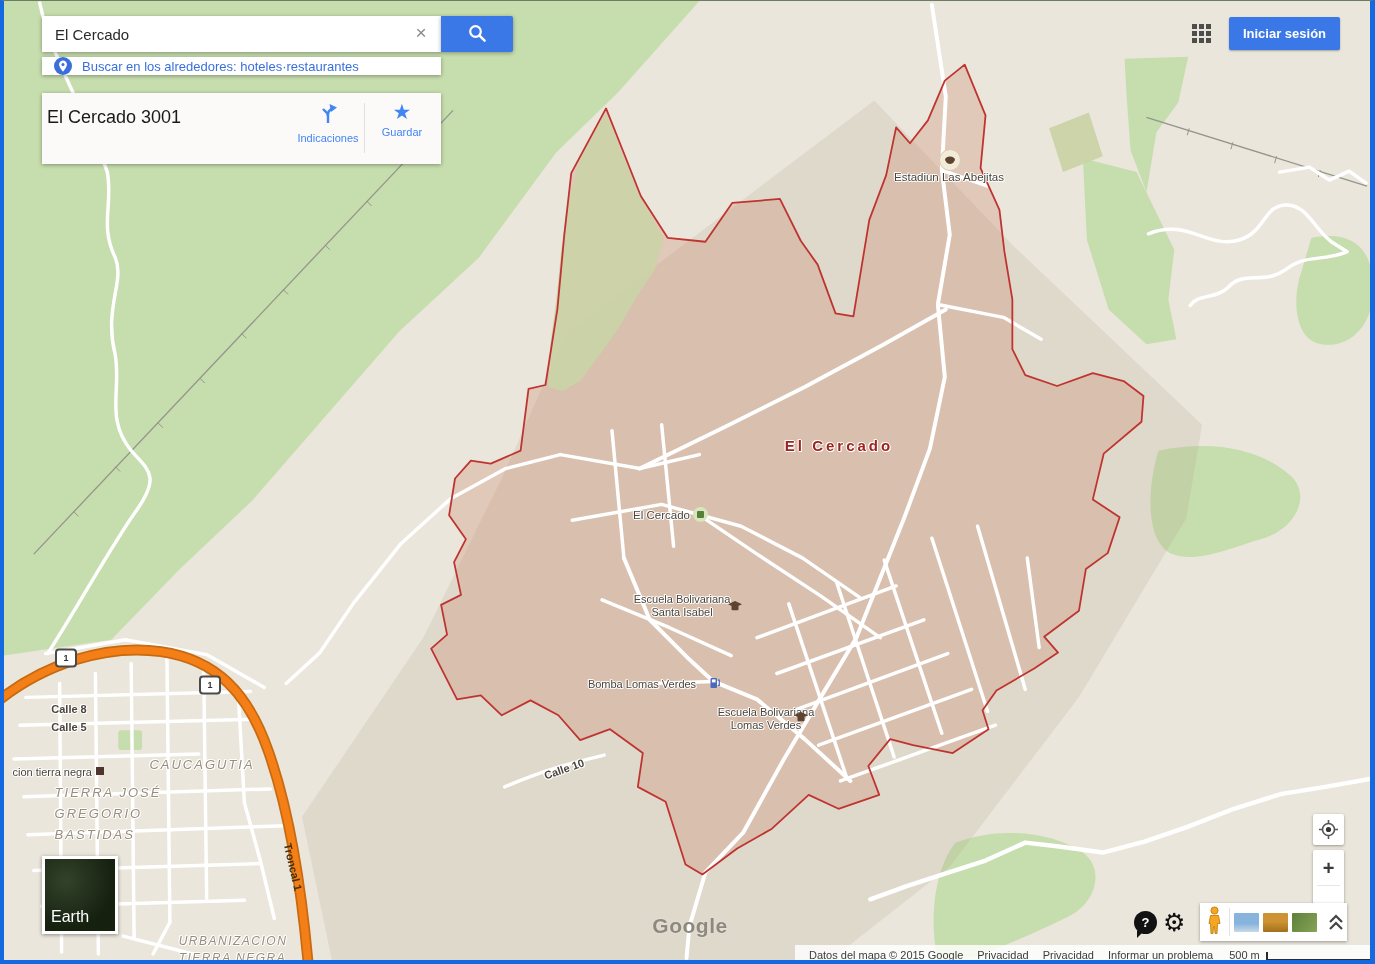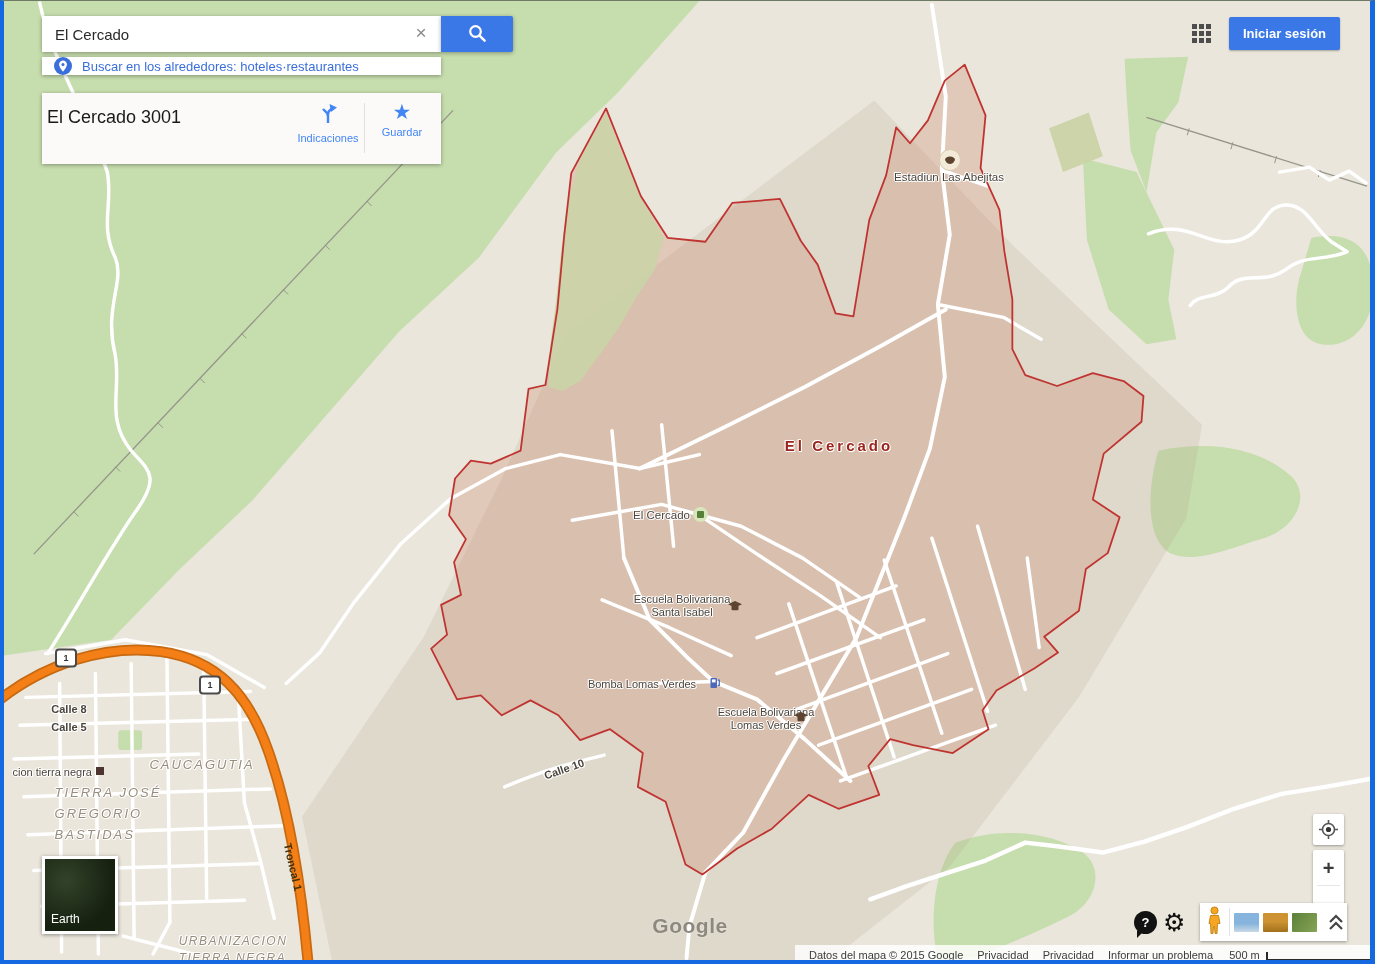--- a/index.html
+++ b/index.html
@@ -66,21 +66,21 @@
   #exp-row .link{color:#3a6fdb;margin-left:6px;cursor:pointer;}
   
   #apps-btn{position:absolute;left:1188px;top:23px;width:20px;height:20px;cursor:pointer;z-index:10;
             display:grid;grid-template-columns:repeat(3,5px);grid-template-rows:repeat(3,5px);gap:2px;}
   #apps-btn i{background:#4d4d4d;width:5px;height:5px;}
   #signin-btn{position:absolute;left:1225px;top:16px;width:111px;height:33px;background:#3b78e7;border:none;border-radius:2px;
               color:#fff;font-size:13px;font-weight:bold;font-family:"Liberation Sans",sans-serif;cursor:pointer;z-index:10;box-shadow:0 1px 2px rgba(0,0,0,.3);}
   
   #earth-btn{position:absolute;left:38px;top:855px;width:70px;height:72px;border:3px solid #fff;box-shadow:0 1px 4px rgba(0,0,0,.4);cursor:pointer;z-index:10;
              background:radial-gradient(circle at 30% 30%,#33432a,#15200f 70%),#1a2413;}
-  #earth-btn span{position:absolute;left:6px;bottom:5px;color:#fff;font-size:12px;}
+  #earth-btn span{position:absolute;left:6px;bottom:5px;color:#fff;font-size:16px;}
   
   #loc-btn{position:absolute;left:1309px;top:813px;width:31px;height:31px;background:#fff;border-radius:2px;box-shadow:0 1px 3px rgba(0,0,0,.35);cursor:pointer;z-index:10;}
   #zoom-panel{position:absolute;left:1309px;top:849px;width:31px;height:72px;background:#fff;border-radius:2px;box-shadow:0 1px 3px rgba(0,0,0,.35);z-index:10;}
   .zbtn{display:block;width:100%;height:35px;border:none;background:none;font-size:20px;font-weight:bold;color:#3a3a3a;cursor:pointer;line-height:34px;padding:0;}
   #zoom-divider{height:1px;background:#e6e6e6;margin:0 4px;}
   #help-btn{position:absolute;left:1130px;top:910px;width:23px;height:23px;background:#121212;border-radius:50%;color:#fff;
             font-size:13px;font-weight:bold;text-align:center;line-height:23px;cursor:pointer;z-index:10;}
   #help-btn:after{content:"";position:absolute;left:3px;bottom:-4px;border-left:7px solid #121212;border-bottom:7px solid transparent;}
   #gear-btn{position:absolute;left:1159px;top:906px;font-size:25px;color:#0f0f0f;cursor:pointer;z-index:10;line-height:30px;}
   #imagery-bar{position:absolute;left:1196px;top:902px;width:147px;height:38px;background:#fff;box-shadow:0 1px 3px rgba(0,0,0,.35);z-index:10;display:flex;align-items:center;}

